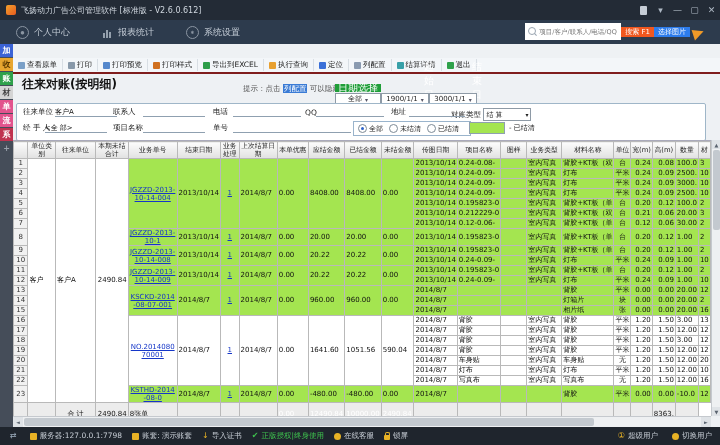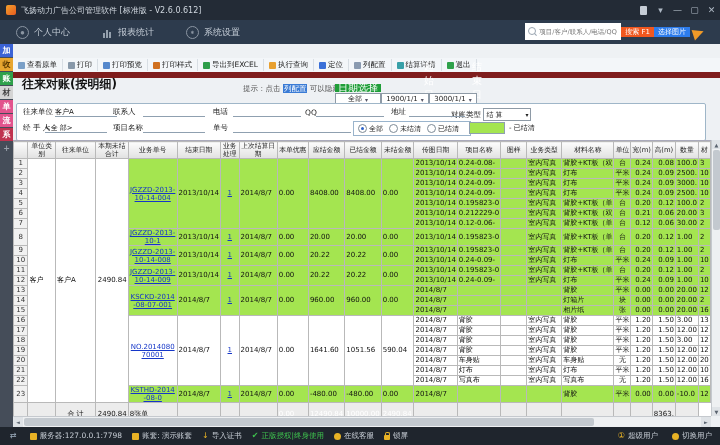--- a/index.html
+++ b/index.html
@@ -48,21 +48,21 @@
   
   #content{position:absolute;left:13px;top:44px;width:707px;height:383px;background:#eef1f4;}
   #tabbar{position:absolute;left:0;top:0;width:707px;height:14px;background:#dde3e8;
           border-bottom:1px solid #a9b3bc;display:flex;}
   .tab{display:flex;align-items:center;gap:3px;padding:0 9px;font-size:7.5px;color:#333;
        border-right:1px solid #bdc5cc;}
   .tab.active{background:#fcfdfe;font-weight:bold;border:1px solid #8d9aa6;border-bottom:none;}
   .tic{width:8px;height:8px;border-radius:1px;flex:0 0 auto;}
   
   #toolbar{position:absolute;left:0;top:14px;width:707px;height:14px;background:#f3f6f9;
-           border-bottom:6px solid #7f1d1d;display:flex;align-items:center;font-size:7.5px;color:#222;}
+           border-bottom:2px solid #7f1d1d;display:flex;align-items:center;font-size:7.5px;color:#222;}
   .tool{display:flex;align-items:center;gap:2px;padding:0 5px;height:12px;
         border-right:1px solid #d8dee4;cursor:pointer;}
   .kic{width:7px;height:7px;border-radius:1px;flex:0 0 auto;}
   
   #pagehead{position:absolute;left:0;top:28px;width:645px;height:31px;}
   #page-title{position:absolute;left:9px;top:4px;font-size:12px;font-weight:bold;color:#111;}
   #hint{position:absolute;left:230px;top:12px;font-size:7.5px;color:#555;}
   #hint .hl{background:#3a7bd5;color:#fff;padding:0 1px;}
   #datewidget{position:absolute;left:322px;top:12px;display:grid;
               grid-template-columns:46px 48px 48px;}

